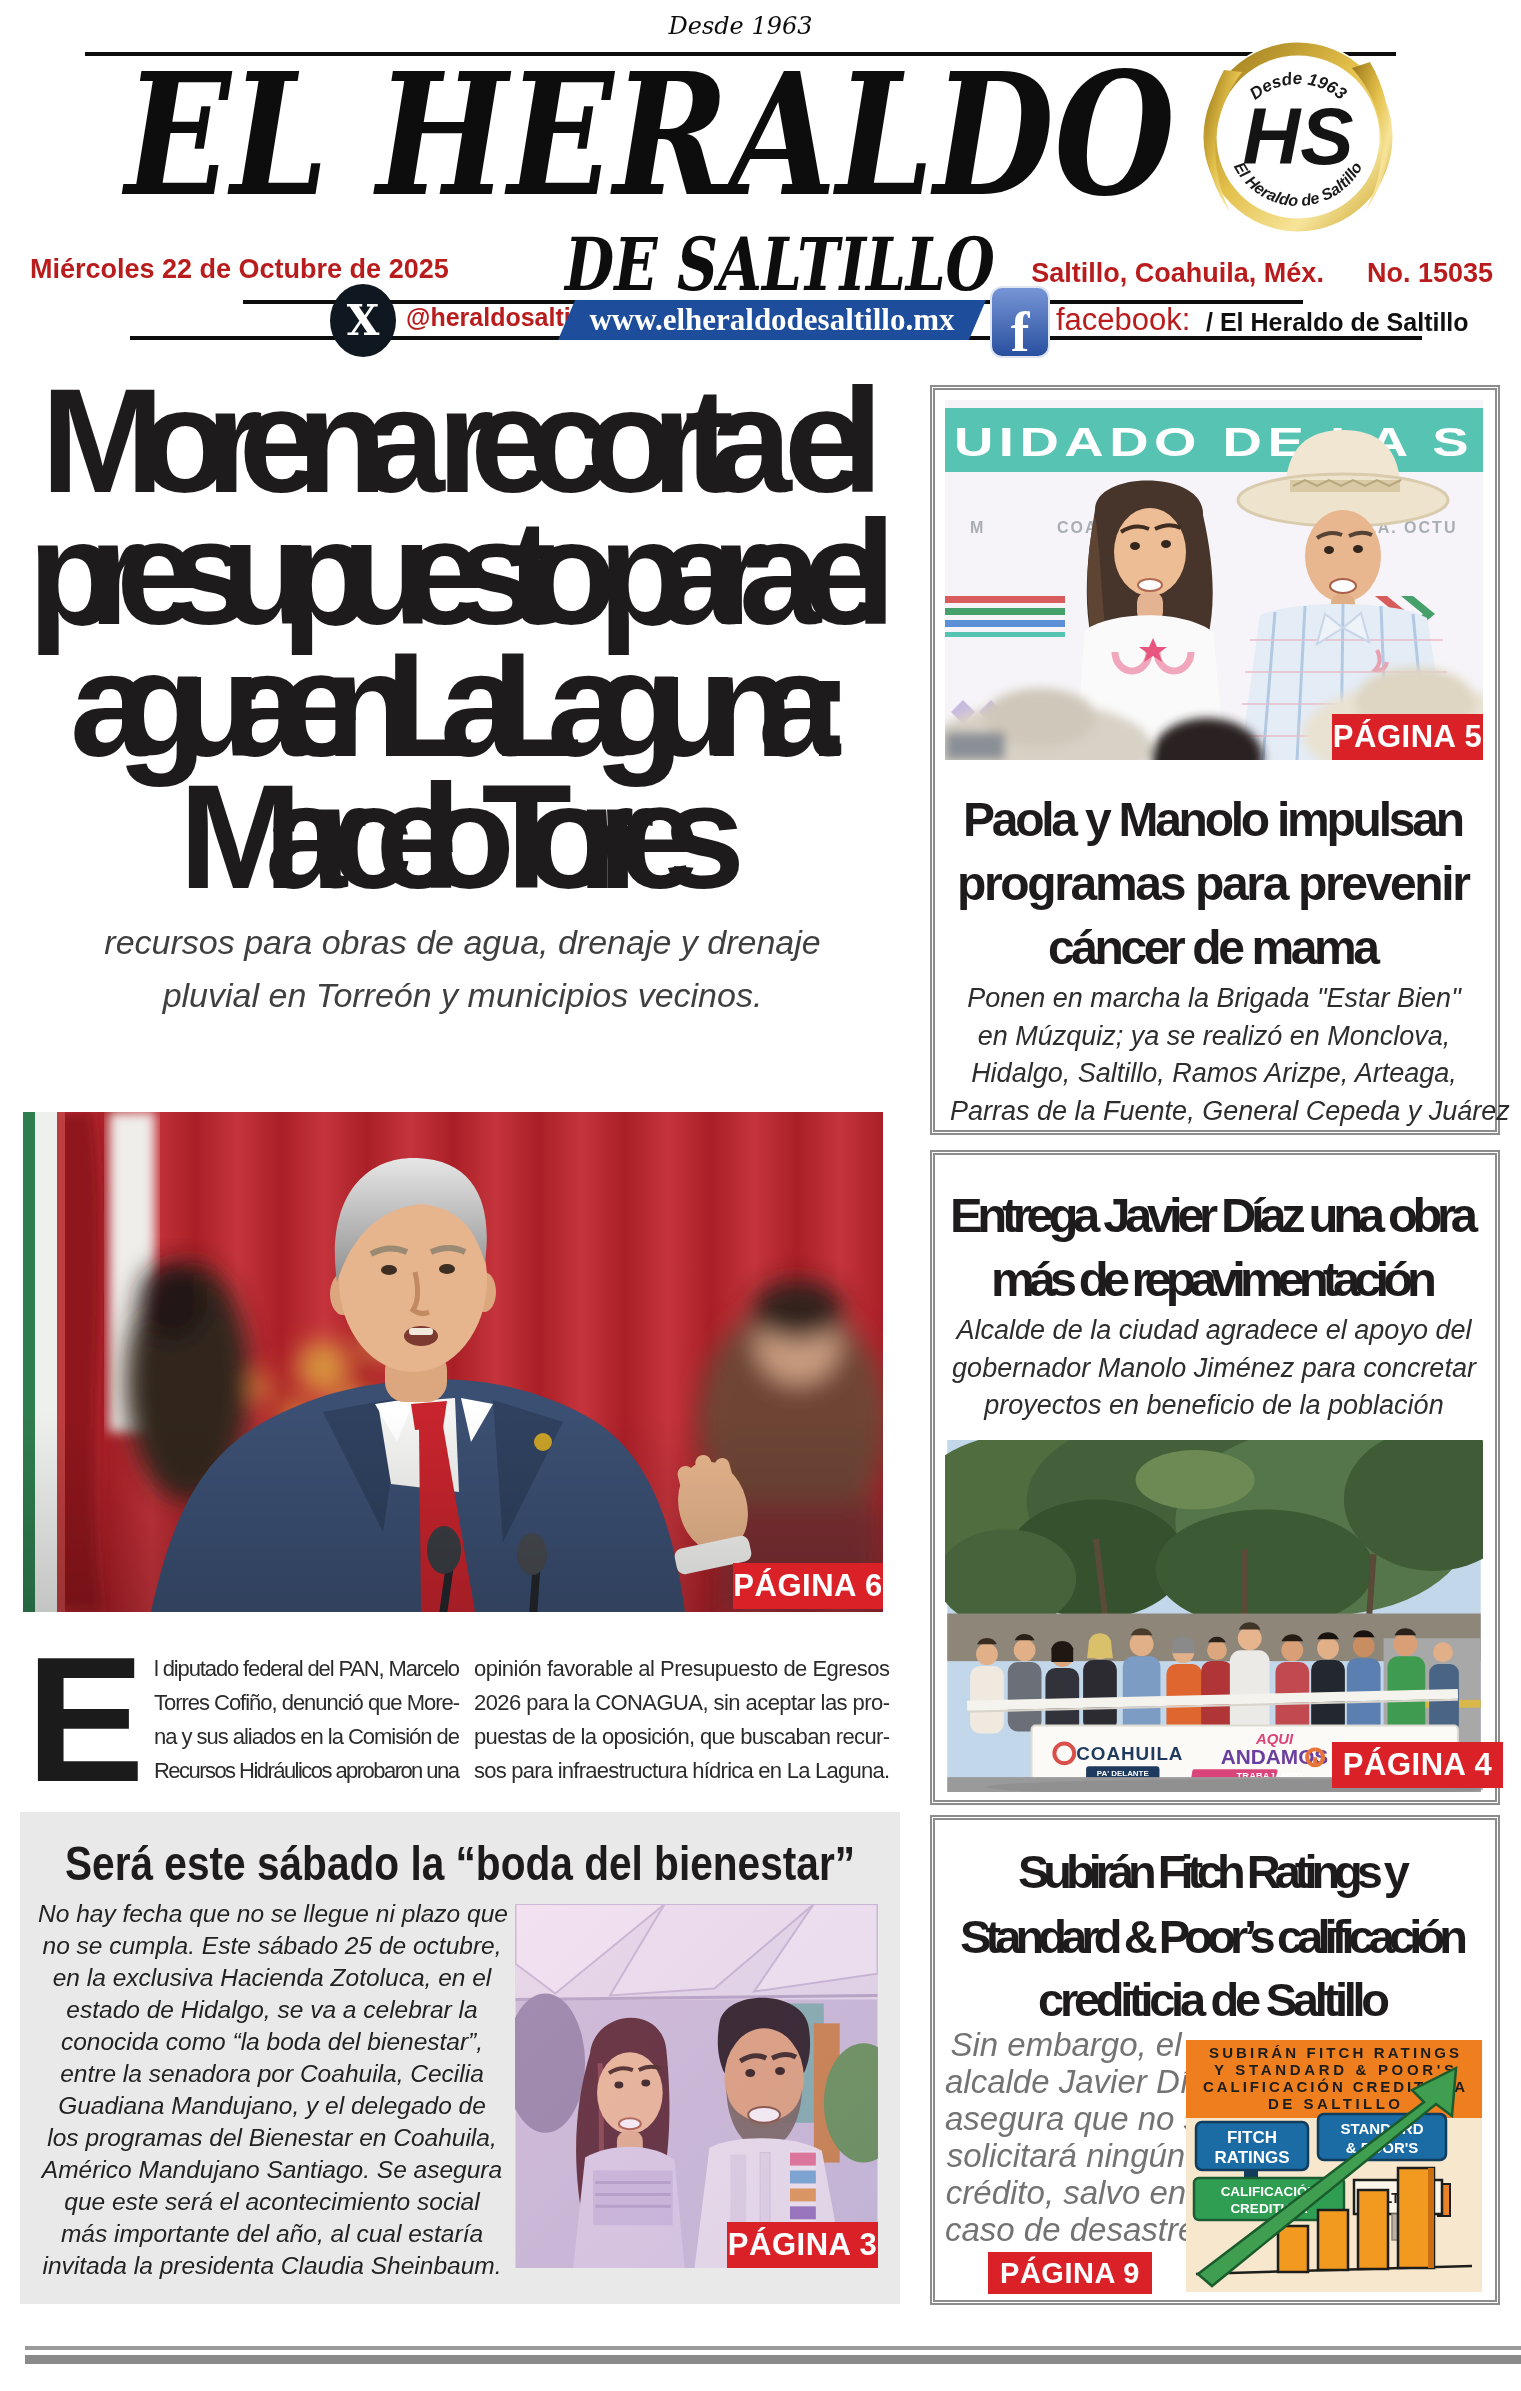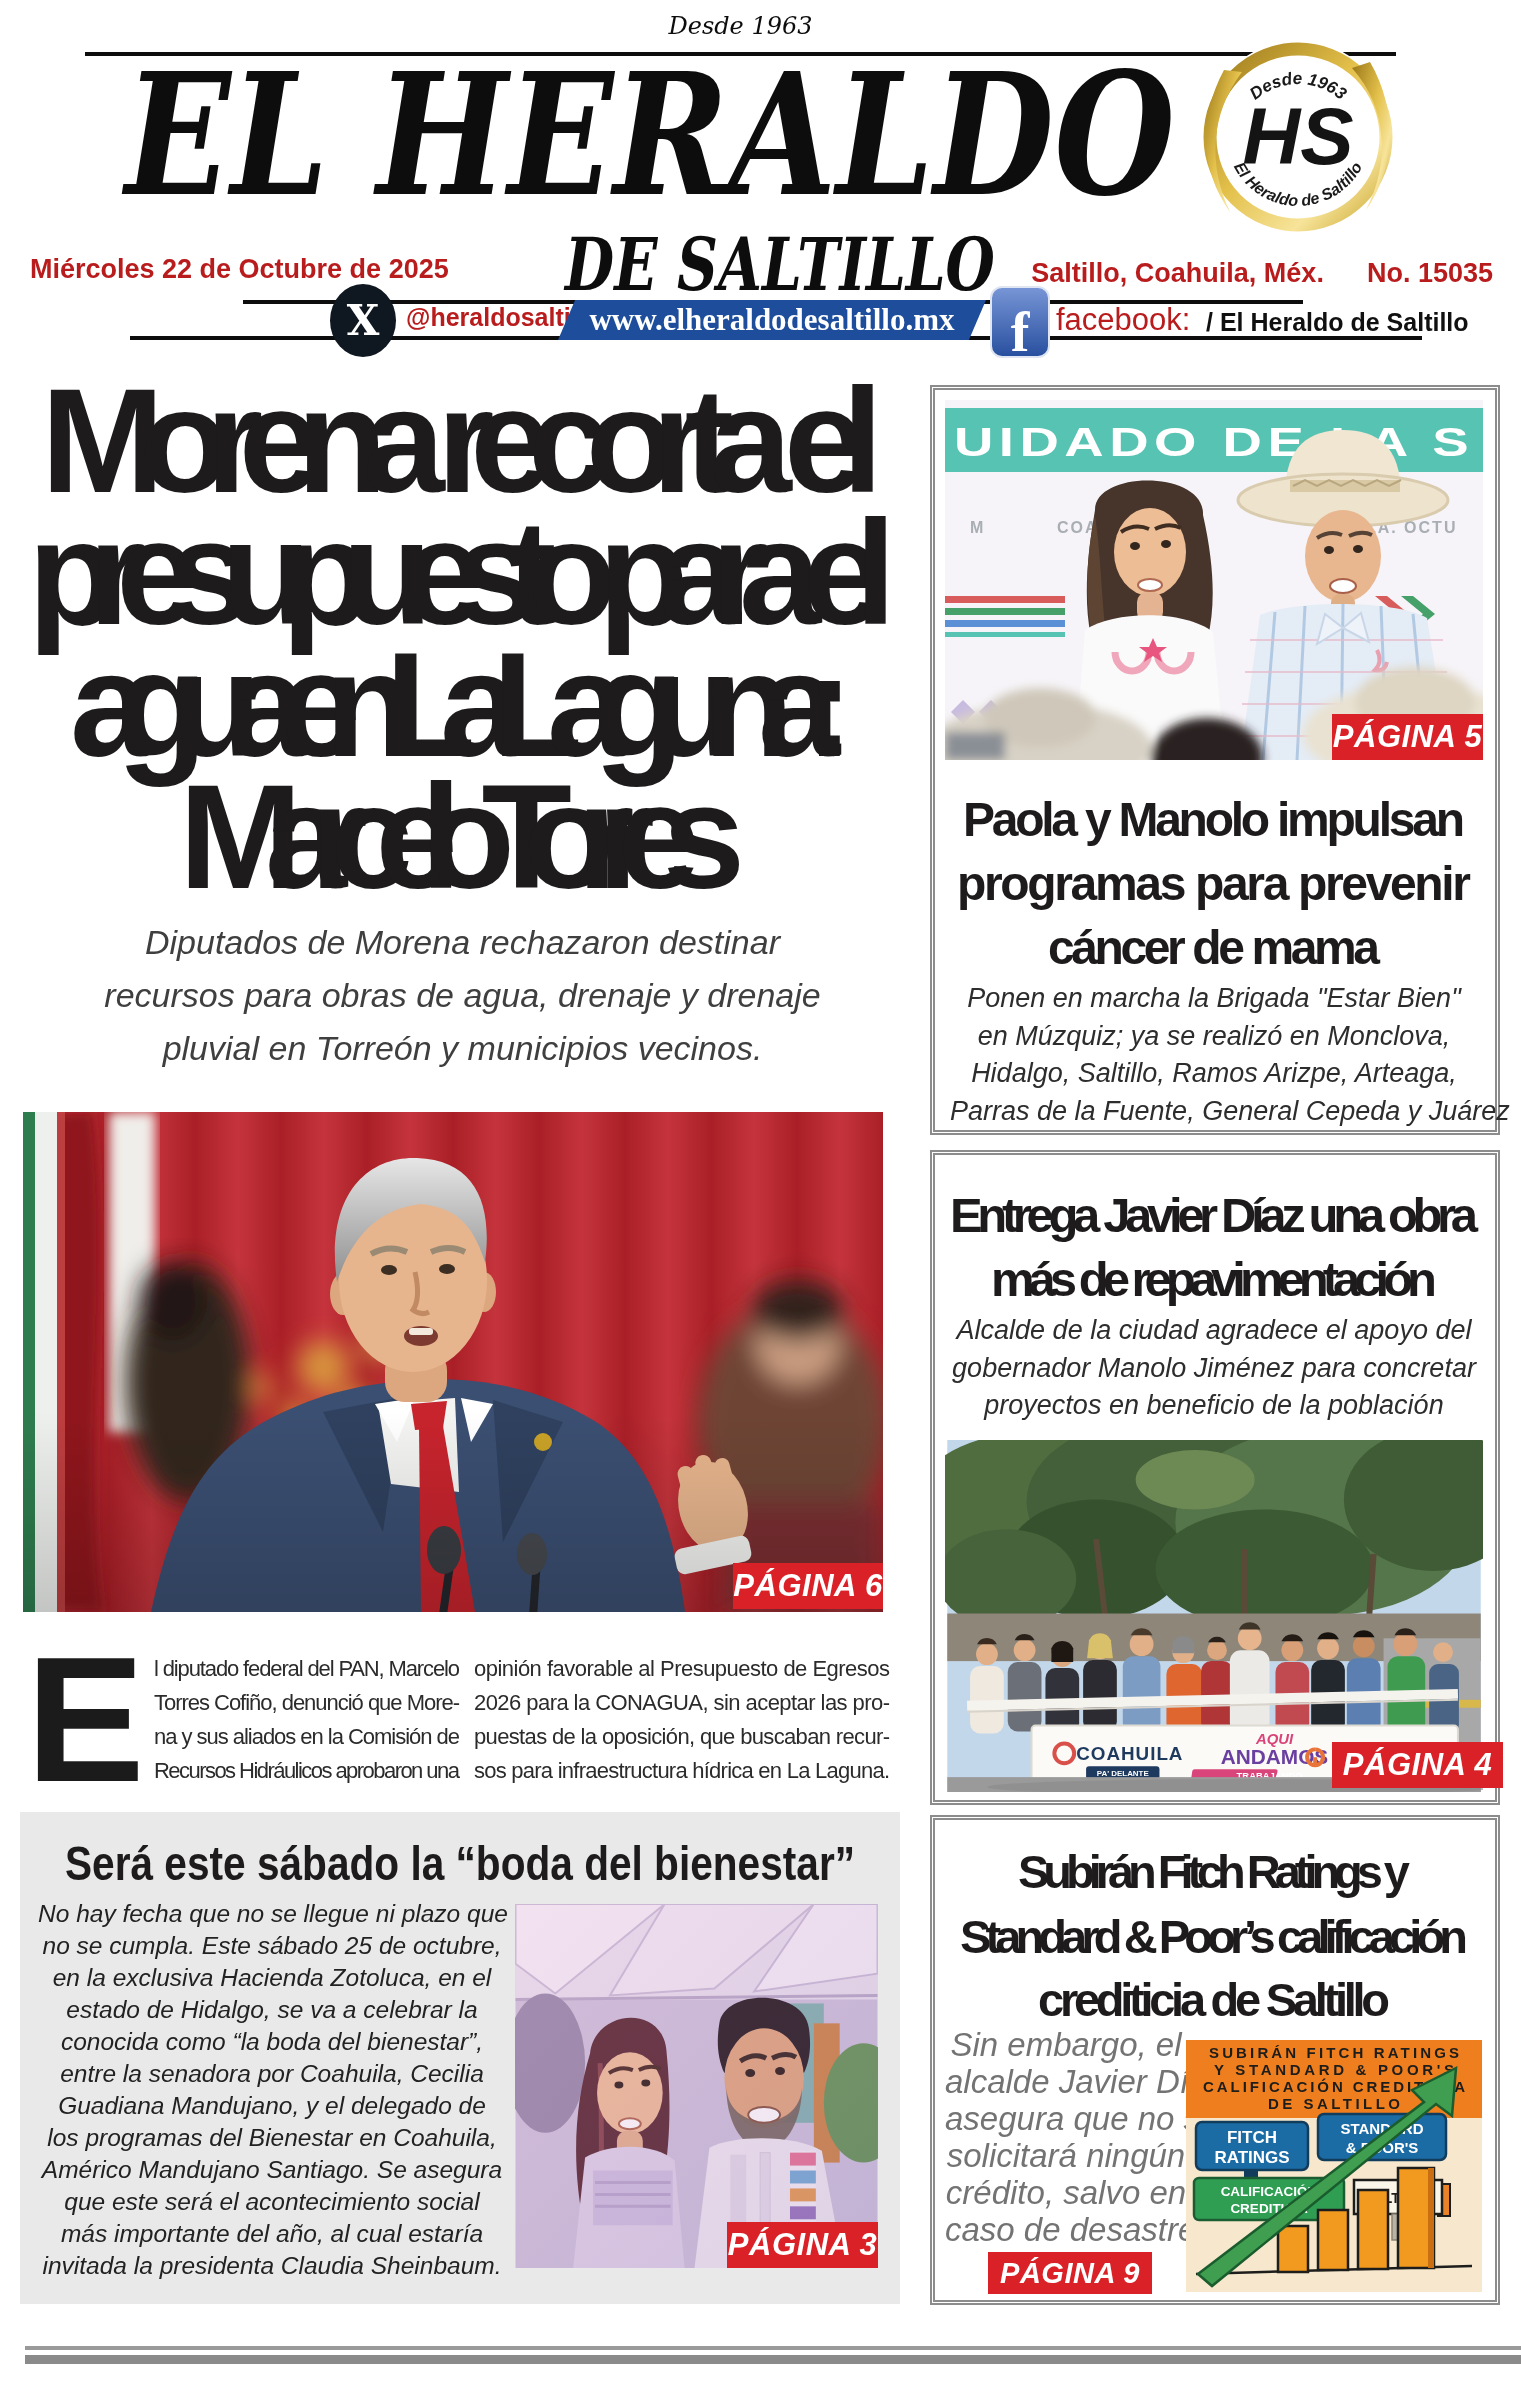--- a/index.html
+++ b/index.html
@@ -1,19 +1,19 @@
 <!DOCTYPE html>
 <html><head>
 <meta charset="utf-8">
 <style>
   html,body{margin:0;padding:0;background:#ffffff}
   .page{position:relative;width:1521px;height:2391px;background:#fff;
         font-family:"Liberation Sans",sans-serif;overflow:hidden;color:#111}
   .rule{position:absolute;background:#0d0d0d}
-  .badge{position:absolute;background:#da2128;color:#fff;font-style:italic;font-weight:700;
+  .badge{position:absolute;background:#da2128;color:#fff;font-weight:700;
          font-size:31px;display:flex;align-items:center;justify-content:center;letter-spacing:.5px}
   .deck{position:absolute;font-style:italic;text-align:center}
   .deck div{white-space:nowrap}
   .lead-deck{font-size:34px;line-height:53px;color:#3f3f3f}
   .sub-deck{font-size:27px;line-height:37.5px;color:#2d2d2d}
   .fitch-deck{font-size:33px;line-height:37px;color:#737373}
   .boda-body{position:absolute;font-size:24.5px;line-height:32px;font-style:italic;color:#222;text-align:center}
   .boda-body div{white-space:nowrap}
   .box{position:absolute;background:#fff;border:5px double #8c8c8c;box-sizing:border-box}
   .graybox{position:absolute;background:#e9e9e9}
@@ -99,21 +99,20 @@
   <svg style="left:20px;top:378px" width="885" height="532" viewBox="0 0 885 532">
     <g fill="#1e1b1c" font-weight="bold" text-anchor="middle" lengthAdjust="spacingAndGlyphs">
       <text x="442" y="114" font-size="148" textLength="842">Morena recorta el</text>
       <text x="442" y="246" font-size="148" textLength="868">presupuesto para el</text>
       <text x="442" y="378" font-size="148" textLength="784">agua en La Laguna:</text>
       <text x="442" y="510" font-size="148" textLength="566">Marcelo Torres</text>
     </g>
   </svg>
 
   <div class="deck lead-deck" style="left:20px;top:916px;width:885px">
-      <div>Diputados de Morena rechazaron destinar</div>
       <div>recursos para obras de agua, drenaje y drenaje</div>
       <div>pluvial en Torreón y municipios vecinos.</div>
     </div>
 
   <svg style="left:23px;top:1112px" width="860" height="500" viewBox="0 0 860 500">
     <defs>
       <linearGradient id="g-drape" x1="0" y1="0" x2="0.1" y2="0" spreadMethod="repeat">
         <stop offset="0" stop-color="#aa1f27"></stop>
           <stop offset="0.5" stop-color="#c5343c"></stop>
           <stop offset="1" stop-color="#aa1f27"></stop>

